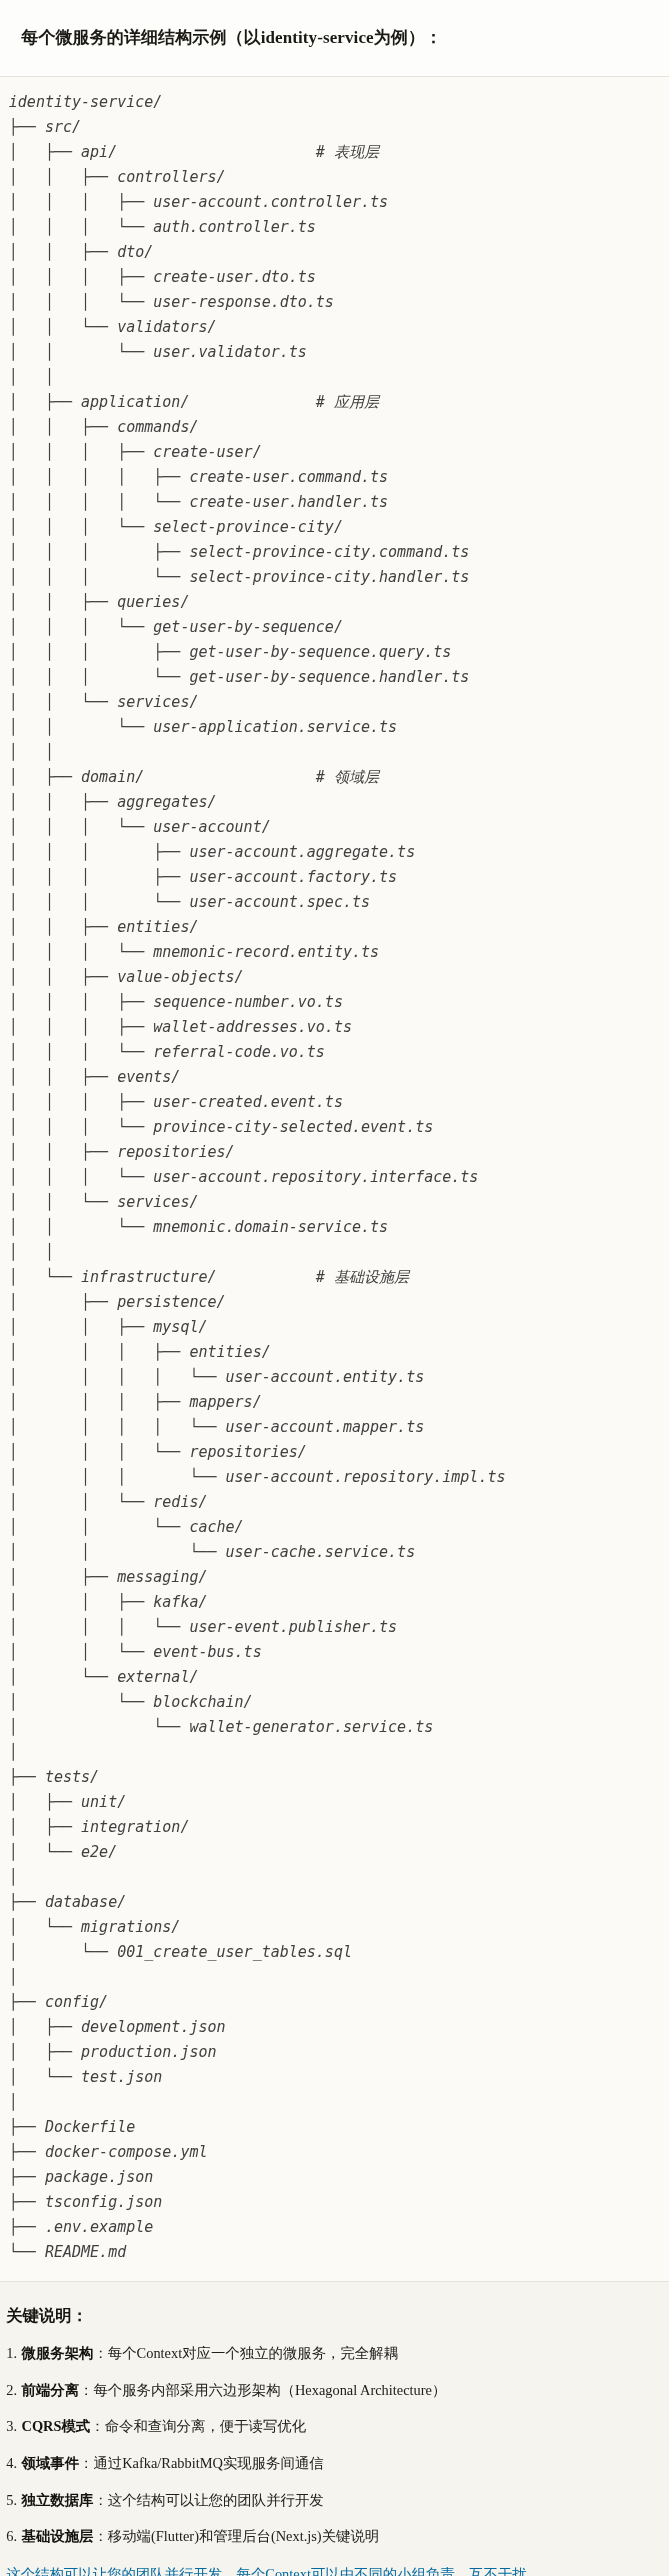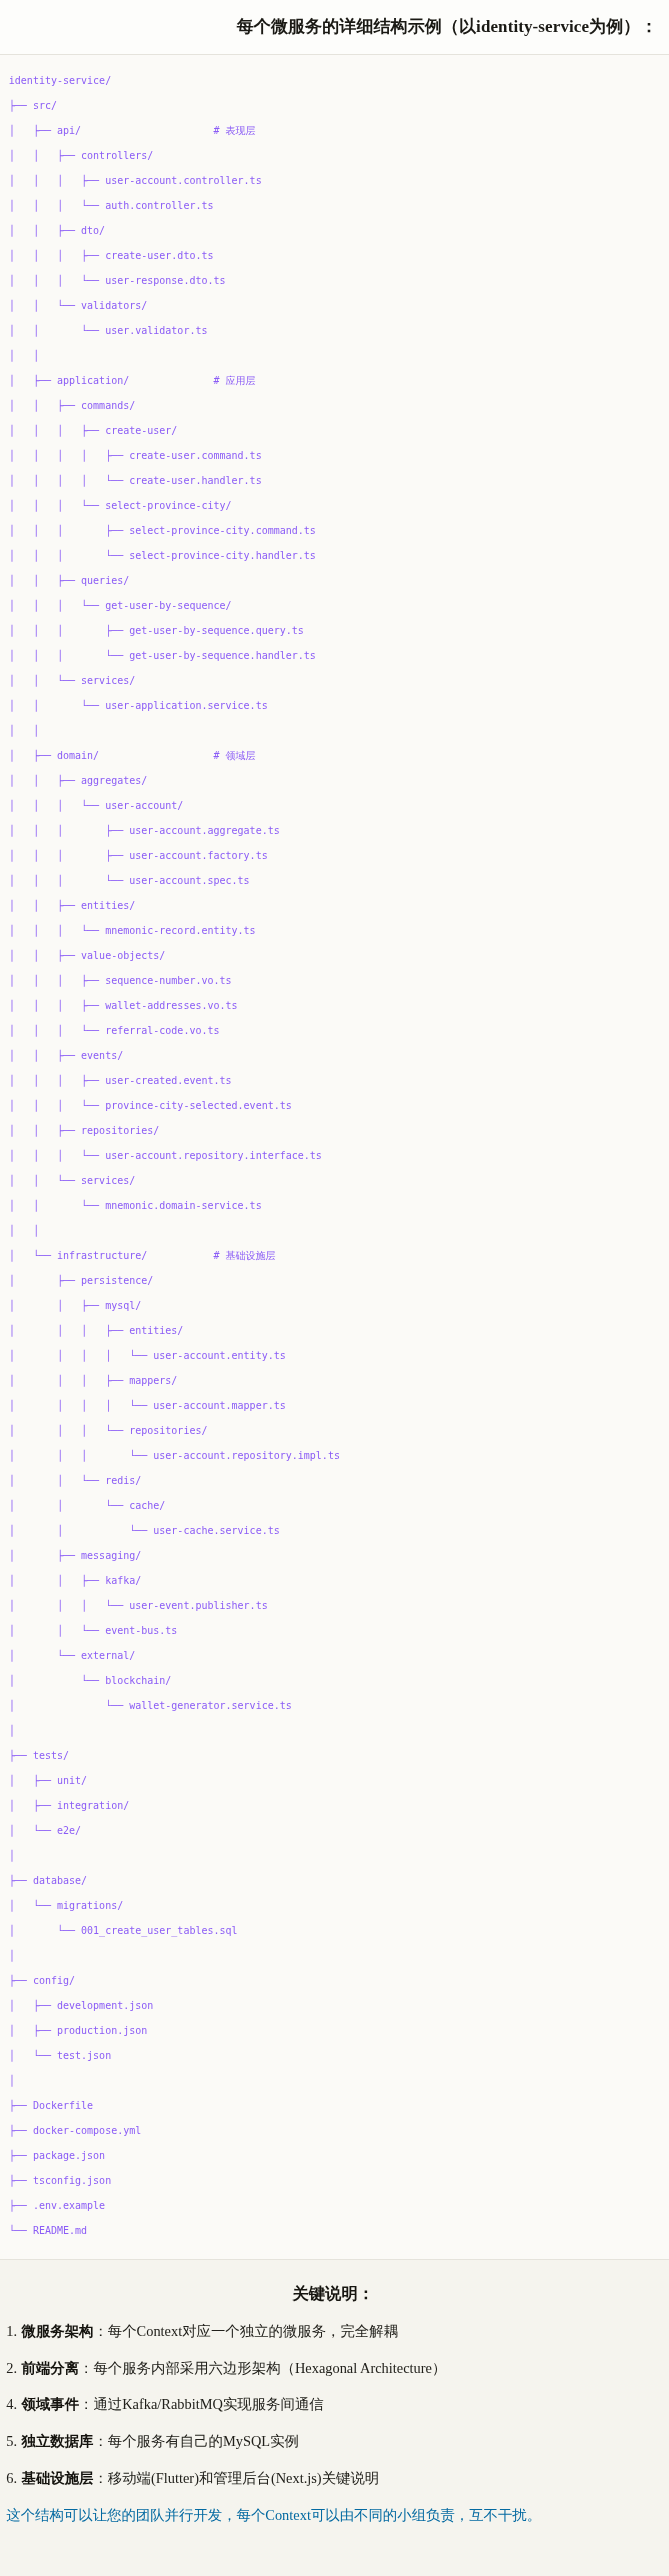--- a/index.html
+++ b/index.html
@@ -11,51 +11,50 @@
     background: #f5f4ee;
     color: #1f1e19;
     font-family: "Liberation Serif", "DejaVu Serif", serif;
   }
   header.title-area {
     background: #fdfdfb;
     border-bottom: 0.6px solid #e5e3dc;
     padding: 11.3px 7.5px 10.6px 6.3px;
   }
   h1.page-title {
-    margin: 4px;
+    margin: 15px;
     font-size: 17px;
     line-height: 24px;
     font-weight: 700;
     color: #1a1914;
     letter-spacing: 0.1px;
-    text-align: right;
   }
   pre.tree-block {
     margin: 0;
     background: #fbfaf7;
     border-bottom: 0.6px solid #e5e3dc;
     padding: 13px 6.3px 16.3px 8.8px;
     font-family: "DejaVu Sans Mono", "Liberation Mono", monospace;
-    font-size: 10px;
+    font-size: 15px;
     line-height: 25px;
-    color: #8b5cf6;
+    color: #404040;
     white-space: pre;
     overflow: hidden;
+    font-style: italic;
   }
   section.notes {
     padding: 22.5px 8.8px 0 6.3px;
     background: #f5f4ee;
   }
   h2.notes-heading {
     margin: 0;
     font-size: 16.3px;
     line-height: 22.5px;
     font-weight: 700;
     color: #161510;
-    text-align: center;
   }
   .note-item {
     margin-top: 16px;
     font-size: 14.4px;
     line-height: 20.6px;
     color: #21201b;
   }
   .note-item .num {
     margin-right: 4.4px;
   }
@@ -168,24 +167,27 @@
 <section class="notes">
   <h2 class="notes-heading">关键说明：</h2>
 
   <div class="note-item">
     <span class="num">1.</span><strong>微服务架构</strong><span>：每个Context对应一个独立的微服务，完全解耦</span>
   </div>
   <div class="note-item">
     <span class="num">2.</span><strong>前端分离</strong><span>：每个服务内部采用六边形架构（Hexagonal Architecture）</span>
   </div>
   <div class="note-item">
+    <span class="num">3.</span><strong>CQRS模式</strong><span>：命令和查询分离，便于读写优化</span>
+  </div>
+  <div class="note-item">
     <span class="num">4.</span><strong>领域事件</strong><span>：通过Kafka/RabbitMQ实现服务间通信</span>
   </div>
   <div class="note-item">
-    <span class="num">5.</span><strong>独立数据库</strong><span>：每个服务有自己的MySQL实例</span>
+    <span class="num">5.</span><strong>独立数据库</strong><span>：这个结构可以让您的团队并行开发</span>
   </div>
   <div class="note-item">
     <span class="num">6.</span><strong>基础设施层</strong><span>：移动端(Flutter)和管理后台(Next.js)关键说明</span>
   </div>
 
   <p class="closing">这个结构可以让您的团队并行开发，每个Context可以由不同的小组负责，互不干扰。</p>
 </section>
 
 
 </body></html>

